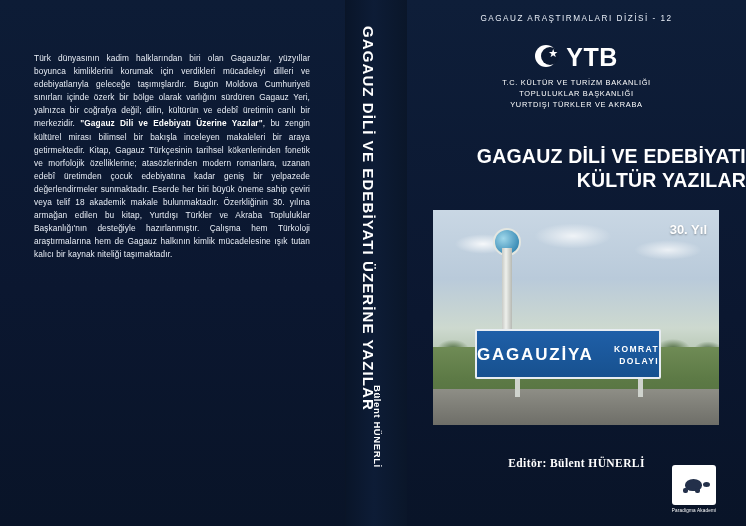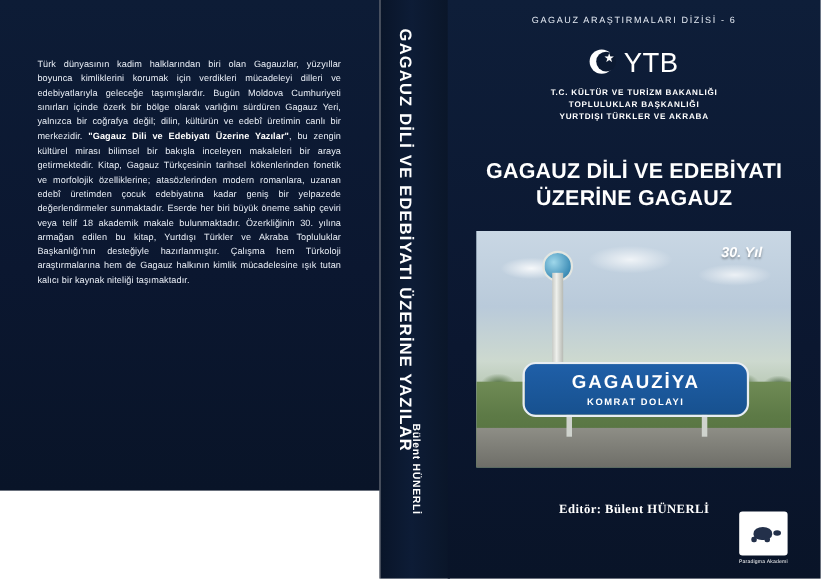--- a/index.html
+++ b/index.html
@@ -19,21 +19,21 @@
     height: 526px;
     background: #ffffff;
   }
 
   
   .back-cover {
     position: absolute;
     left: 0;
     top: 0;
     width: 345px;
-    height: 446px;
+    height: 526px;
     background: #0d1a33;
     background: linear-gradient(180deg, #0d1c36 0%, #0b1730 55%, #091428 100%);
   }
   .back-text {
     position: absolute;
     left: 34px;
     top: 52px;
     width: 276px;
     color: #e9eef6;
     font-size: 8.3px;
@@ -158,40 +158,40 @@
     position: absolute;
     left: 13px;
     top: 4px;
     color: #ffffff;
     font-size: 11px;
     line-height: 11px;
   }
   .ytb-letters {
     color: #ffffff;
     font-size: 25px;
-    font-weight: normal;
+    font-weight: bold;
     letter-spacing: 0.5px;
     line-height: 28px;
   }
   .ytb-sub {
     margin-top: 4px;
     color: #ffffff;
     font-size: 7.4px;
-    font-weight: bold;
+    font-weight: normal;
     letter-spacing: 0.7px;
     line-height: 1.48;
   }
 
   
   .front-title {
     position: absolute;
     top: 144px;
     left: 0;
     width: 100%;
-    text-align: center;
+    text-align: right;
     color: #ffffff;
     font-size: 19.5px;
     font-weight: bold;
     line-height: 1.25;
     letter-spacing: 0.2px;
   }
 
   
   .cover-photo {
     position: absolute;
@@ -279,28 +279,28 @@
     left: 2px;
     bottom: -6px;
     width: 32px;
     height: 10px;
     background: #b9bcb6;
   }
   .ph-sign {
     position: absolute;
     left: 42px;
     bottom: 46px;
-    width: 206px;
+    width: 186px;
     height: 50px;
     background: linear-gradient(180deg, #1f5fa8 0%, #17518f 100%);
     border: 2px solid #e8edf2;
-    border-radius: 12px;
+    border-radius: 2px;
     box-sizing: border-box;
     display: flex;
-    flex-direction: column;
+    flex-direction: row;
     align-items: center;
     justify-content: center;
   }
   .ph-sign .big {
     color: #ffffff;
     font-size: 17px;
     font-weight: bold;
     letter-spacing: 1.8px;
     line-height: 19px;
   }
@@ -324,26 +324,25 @@
     position: absolute;
     bottom: 0;
     width: 5px;
     height: 20px;
     background: #cfd3cd;
   }
   .ph-sign-legs i:nth-child(1) { left: 6px; }
   .ph-sign-legs i:nth-child(2) { right: 6px; }
   .ph-30yil {
     position: absolute;
-    right: 26px;
+    right: 12px;
     top: 12px;
     color: #ffffff;
     font-size: 13px;
     font-weight: bold;
-    font-style: italic;
     text-shadow: 0 1px 2px rgba(0,0,0,0.35);
   }
 
   
   .editor-line {
     position: absolute;
     top: 457px;
     left: 0;
     width: 100%;
     text-align: center;
@@ -425,40 +424,40 @@
     </div>
   </div>
 
   <div class="spine">
     <div class="spine-title">GAGAUZ DİLİ VE EDEBİYATI ÜZERİNE YAZILAR</div>
     <div class="spine-author">Bülent HÜNERLİ</div>
   </div>
 
   <div class="front-cover">
 
-    <div class="series-line">GAGAUZ ARAŞTIRMALARI DİZİSİ - 6</div>
+    <div class="series-line">GAGAUZ ARAŞTIRMALARI DİZİSİ - 12</div>
 
     <div class="ytb-block">
       <div class="ytb-mark">
         <span class="ytb-star-moon">
           <span class="ytb-moon"></span>
           <span class="ytb-star">★</span>
         </span>
         <span class="ytb-letters">YTB</span>
       </div>
       <div class="ytb-sub">
         <div>T.C. KÜLTÜR VE TURİZM BAKANLIĞI</div>
         <div>TOPLULUKLAR BAŞKANLIĞI</div>
         <div>YURTDIŞI TÜRKLER VE AKRABA</div>
       </div>
     </div>
 
     <div class="front-title">
       <div>GAGAUZ DİLİ VE EDEBİYATI</div>
-      <div>ÜZERİNE GAGAUZ</div>
+      <div>KÜLTÜR YAZILAR</div>
     </div>
 
     <div class="cover-photo">
       <div class="ph-sky"></div>
       <div class="ph-clouds"></div>
       <div class="ph-treeline"></div>
       <div class="ph-ground"></div>
       <div class="ph-road"></div>
 
       <div class="ph-monument">

